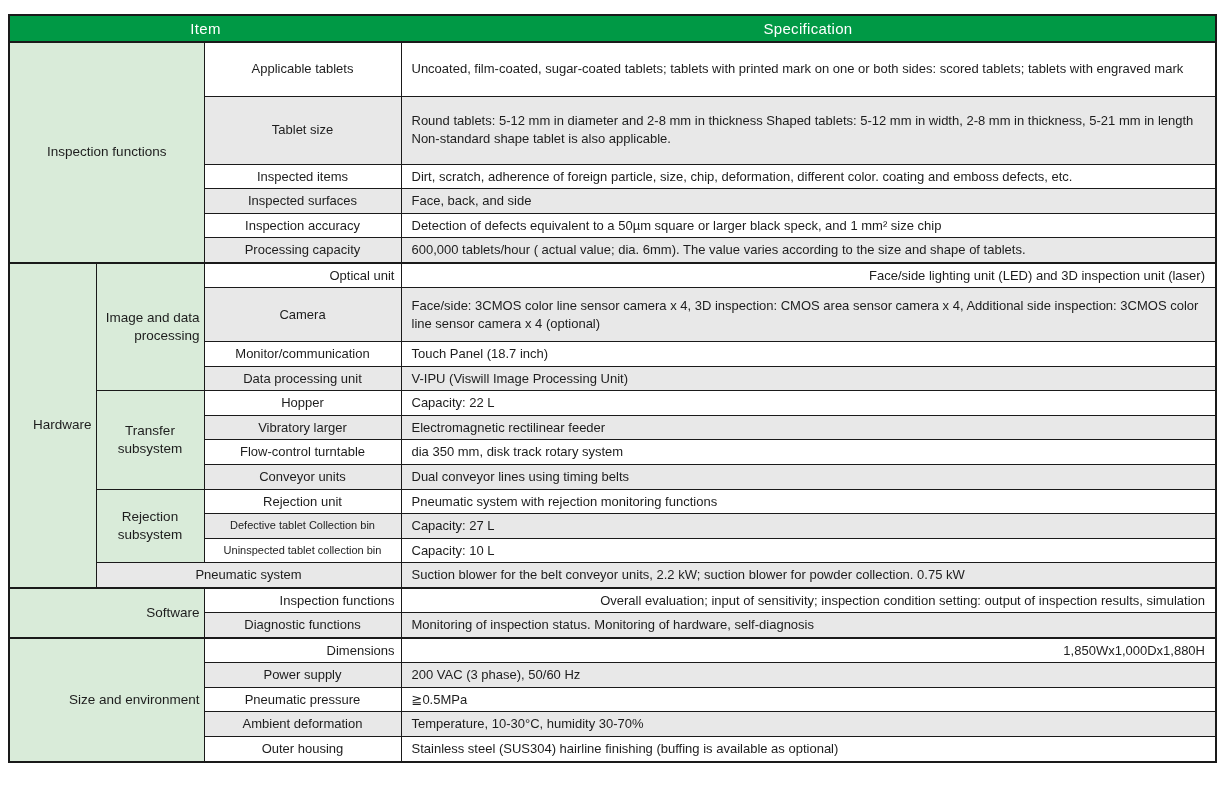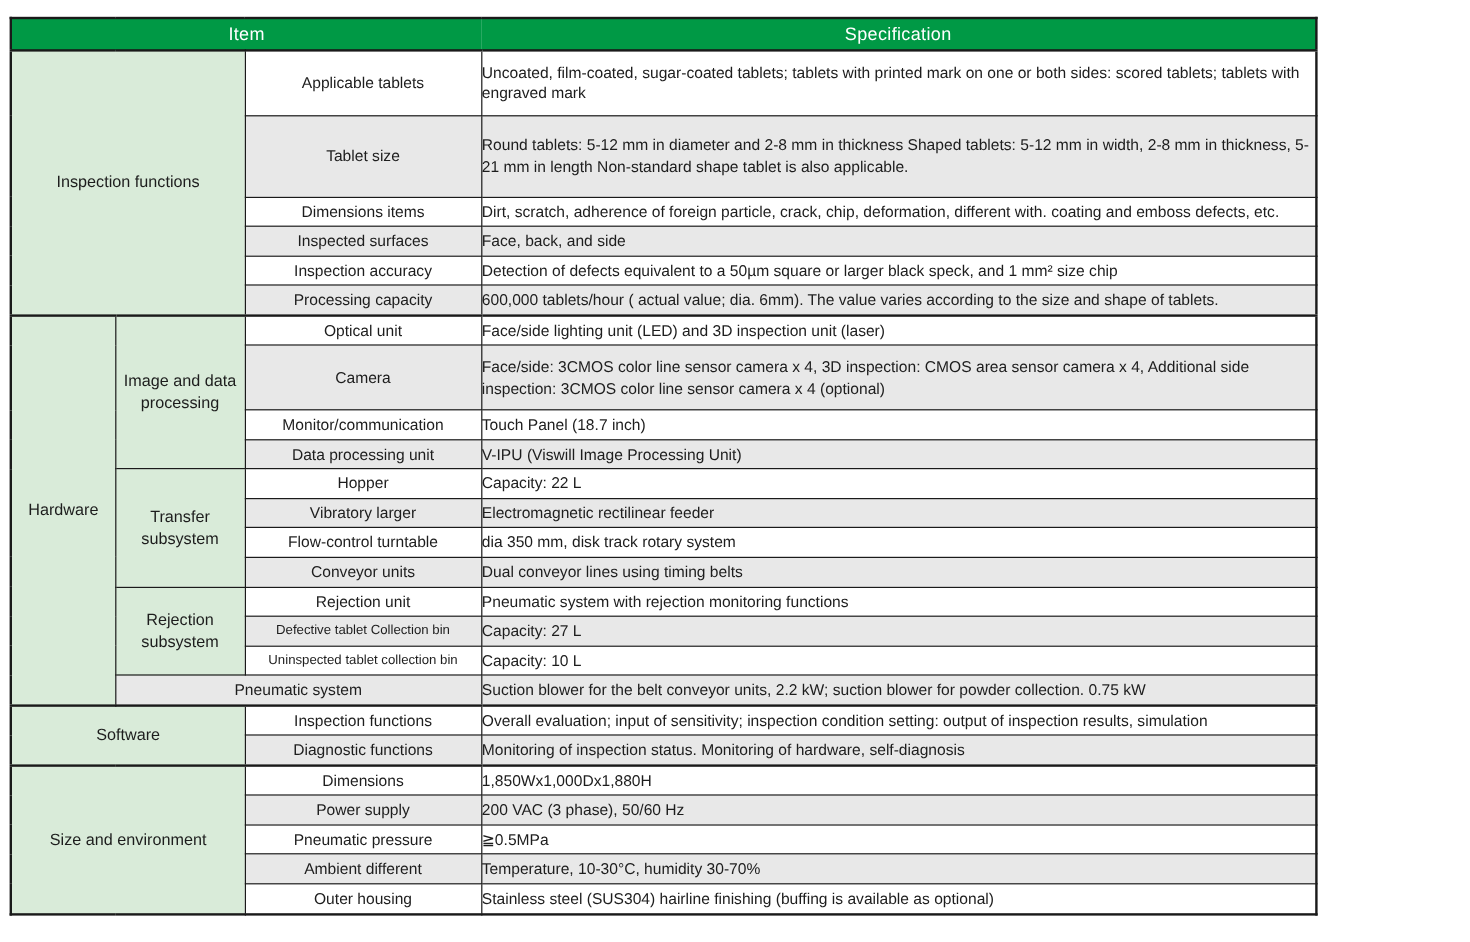--- a/index.html
+++ b/index.html
@@ -11,21 +11,21 @@
     --text:#1d1d1d;
   }
   *{box-sizing:border-box;}
   html,body{margin:0;padding:0;background:#ffffff;}
   body{
     font-family:"Liberation Sans","DejaVu Sans",sans-serif;
     color:var(--text);
     padding:14px 8px 40px 8px;
   }
   table.spec{
-    width:1090px;
+    width:1209px;
     border-collapse:collapse;
     table-layout:fixed;
     border:2px solid var(--border);
     font-size:13px;
   }
   thead th{
     background:var(--header_bg);
     color:var(--header_text);
     font-weight:normal;
     font-size:15px;
@@ -47,32 +47,32 @@
     font-size:13.5px;
     padding:2px 4px;
   }
   td.item{
     text-align:center;
     padding:3px 6px;
     background:#ffffff;
   }
   td.spec{
     text-align:left;
-    padding:3px 0;
+    padding:3px 10px;
     background:#ffffff;
   }
   tbody tr:nth-child(even) td.item,
   tbody tr:nth-child(even) td.spec{
     background:var(--stripe_bg);
   }
   tr.h-tall{height:54px;}
   tr.h-taller{height:68px;}
   tbody tr{height:24px;}
   td.small{font-size:11px;padding:3px 0;}
-  tr.section-start td{border-top:2px solid var(--border);}
+  tr.section-start td{border-top:2px solid var(--border);text-align:right;}
 </style>
 </head>
 <body>
 
 <table class="spec">
   <colgroup>
     <col style="width:87px">
     <col style="width:108px">
     <col style="width:197px">
     <col>
@@ -88,22 +88,22 @@
     <tr class="h-tall">
       <td class="cat" colspan="2" rowspan="6">Inspection functions</td>
       <td class="item">Applicable tablets</td>
       <td class="spec">Uncoated, film-coated,  sugar-coated tablets; tablets with printed mark on one or both sides: scored tablets; tablets with engraved mark</td>
     </tr>
     <tr class="h-taller">
       <td class="item">Tablet size</td>
       <td class="spec">Round tablets: 5-12 mm in diameter and 2-8 mm in thickness  Shaped tablets: 5-12 mm in width, 2-8 mm in thickness, 5-21 mm in length  Non-standard shape tablet is also applicable.</td>
     </tr>
     <tr>
-      <td class="item">Dimensions items</td>
-      <td class="spec">Dirt, scratch, adherence of foreign particle, crack, chip, deformation, different with. coating and emboss defects, etc.</td>
+      <td class="item">Inspected items</td>
+      <td class="spec">Dirt, scratch, adherence of foreign particle, size, chip, deformation, different color. coating and emboss defects, etc.</td>
     </tr>
     <tr>
       <td class="item">Inspected surfaces</td>
       <td class="spec">Face, back, and side</td>
     </tr>
     <tr>
       <td class="item">Inspection accuracy</td>
       <td class="spec">Detection of defects equivalent to a 50µm square or larger black speck, and 1 mm² size chip</td>
     </tr>
     <tr>
@@ -184,21 +184,21 @@
     </tr>
     <tr>
       <td class="item">Power supply</td>
       <td class="spec">200 VAC (3 phase), 50/60 Hz</td>
     </tr>
     <tr>
       <td class="item">Pneumatic pressure</td>
       <td class="spec">≧0.5MPa</td>
     </tr>
     <tr>
-      <td class="item">Ambient different</td>
+      <td class="item">Ambient deformation</td>
       <td class="spec">Temperature, 10-30°C, humidity 30-70%</td>
     </tr>
     <tr>
       <td class="item">Outer housing</td>
       <td class="spec">Stainless steel (SUS304) hairline finishing (buffing is available as optional)</td>
     </tr>
   </tbody>
 </table>
 
 </body></html>

